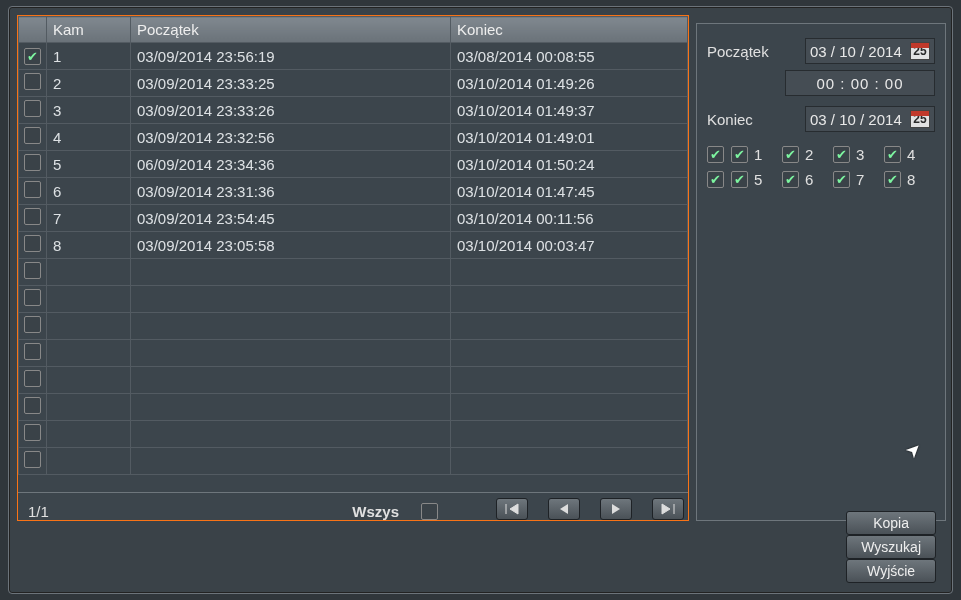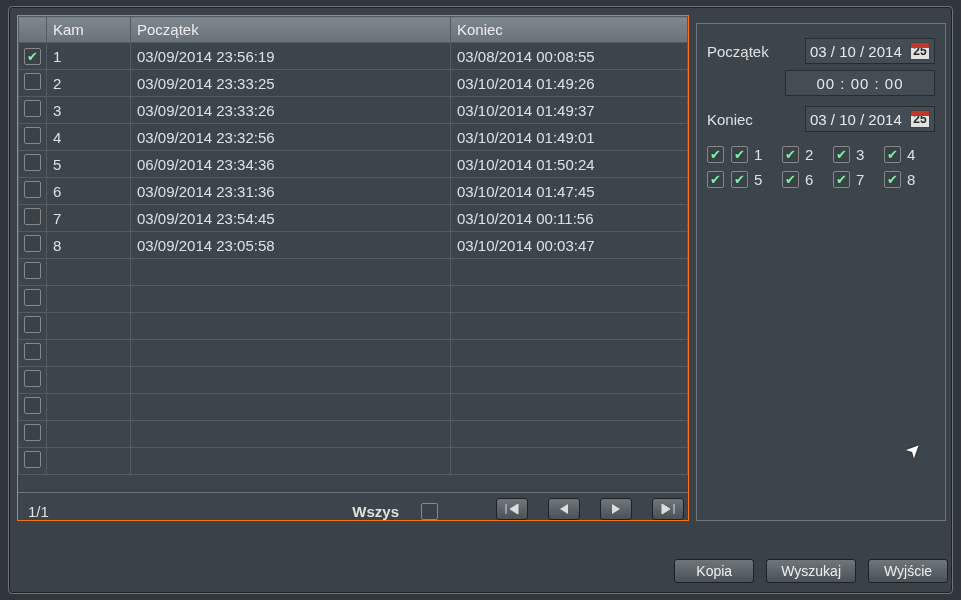--- a/index.html
+++ b/index.html
@@ -169,22 +169,22 @@
     align-items: center;
   }
   .chan-cell {
     display: flex; align-items: center; gap: 6px;
     font-size: 15px;
   }
 
   
   .btn-row {
     position: absolute;
-    right: 4px; bottom: 10px;
-    display: flex; gap: 12px;
+    right: 16px; bottom: 10px;
+    display: flex; gap: 0; flex-direction: column;
   }
   .btn {
     min-width: 80px; height: 24px;
     padding: 0 14px;
     border: 1px solid #1e2226;
     border-radius: 3px;
     background: linear-gradient(#6e767c, #4a5157);
     color: #eee;
     font-size: 14px;
     display: flex; align-items: center; justify-content: center;

